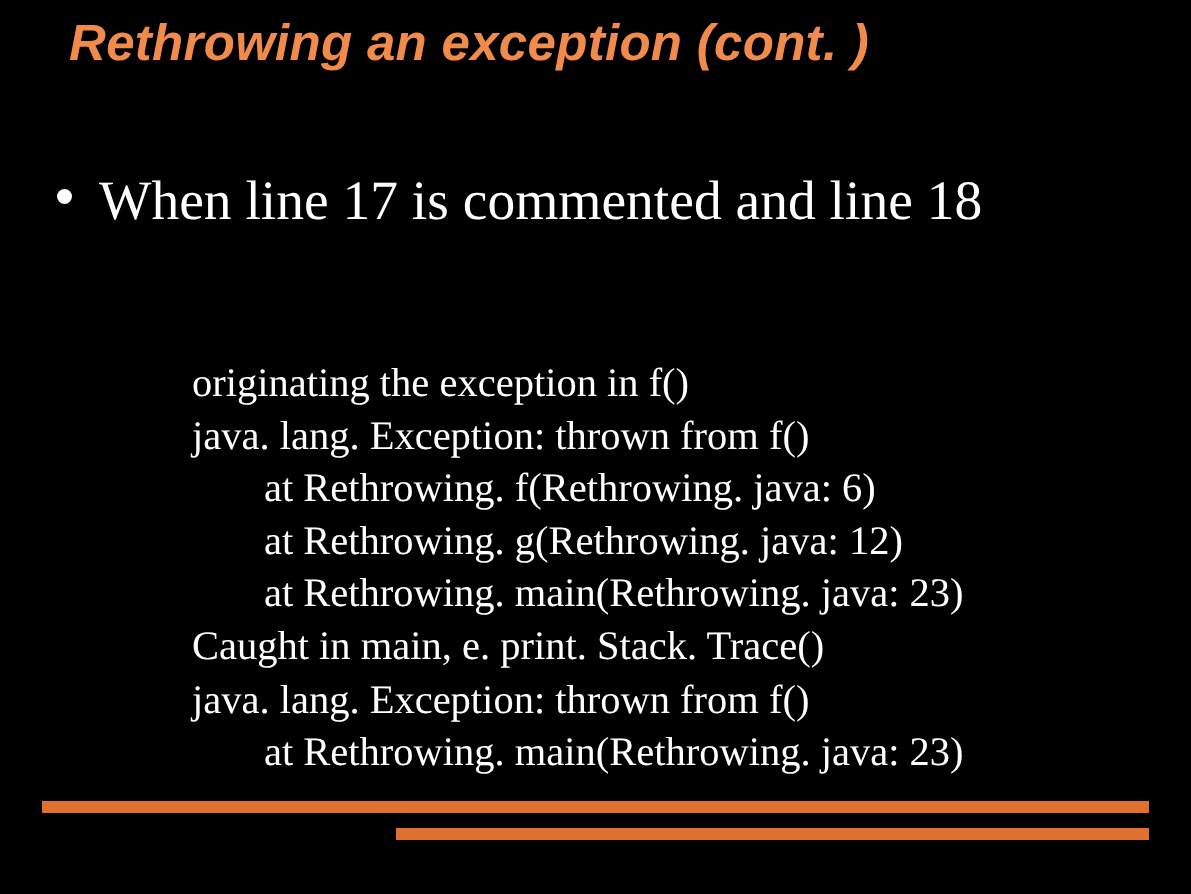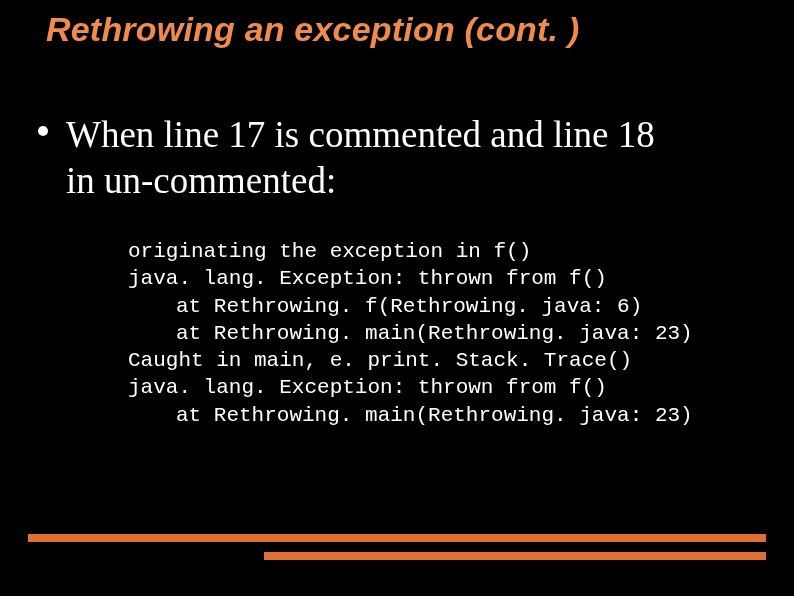--- a/index.html
+++ b/index.html
@@ -43,24 +43,24 @@
     font-size: 37px;
     line-height: 1.25;
     color: #fff;
     font-family: "Times New Roman", Times, serif;
   }
   .code-block {
     position: absolute;
     top: 238px;
     left: 128px;
     width: 560px;
-    font-size: 21px;
+    font-size: 27px;
     line-height: 1.3;
     color: #fff;
-    font-family: Liberation Mono, monospace;
+    font-family: Liberation Serif, serif;
   }
   .code-line { white-space: pre; }
   .indent { padding-left: 48px; }
   .footer-bars {
     position: absolute;
     left: 28px;
     right: 28px;
     bottom: 36px;
   }
   .bar1 {
@@ -80,28 +80,28 @@
 <body>
 
 <div class="slide">
 
   <div class="title">Rethrowing an exception (cont. )</div>
 
   <div class="bullet-row">
     <div class="bullet-dot"></div>
     <div class="bullet-text">
       <span>When line 17 is commented and line 18</span><br>
-      <span>in un-commented:</span>
     </div>
   </div>
 
   <div class="code-block">
     <div class="code-line">originating the exception in f()</div>
     <div class="code-line">java. lang. Exception: thrown from f()</div>
     <div class="code-line indent">at Rethrowing. f(Rethrowing. java: 6)</div>
+    <div class="code-line indent">at Rethrowing. g(Rethrowing. java: 12)</div>
     <div class="code-line indent">at Rethrowing. main(Rethrowing. java: 23)</div>
     <div class="code-line">Caught in main, e. print. Stack. Trace()</div>
     <div class="code-line">java. lang. Exception: thrown from f()</div>
     <div class="code-line indent">at Rethrowing. main(Rethrowing. java: 23)</div>
   </div>
 
   <div class="footer-bars">
     <div class="bar1"></div>
     <div class="bar2"></div>
   </div>

